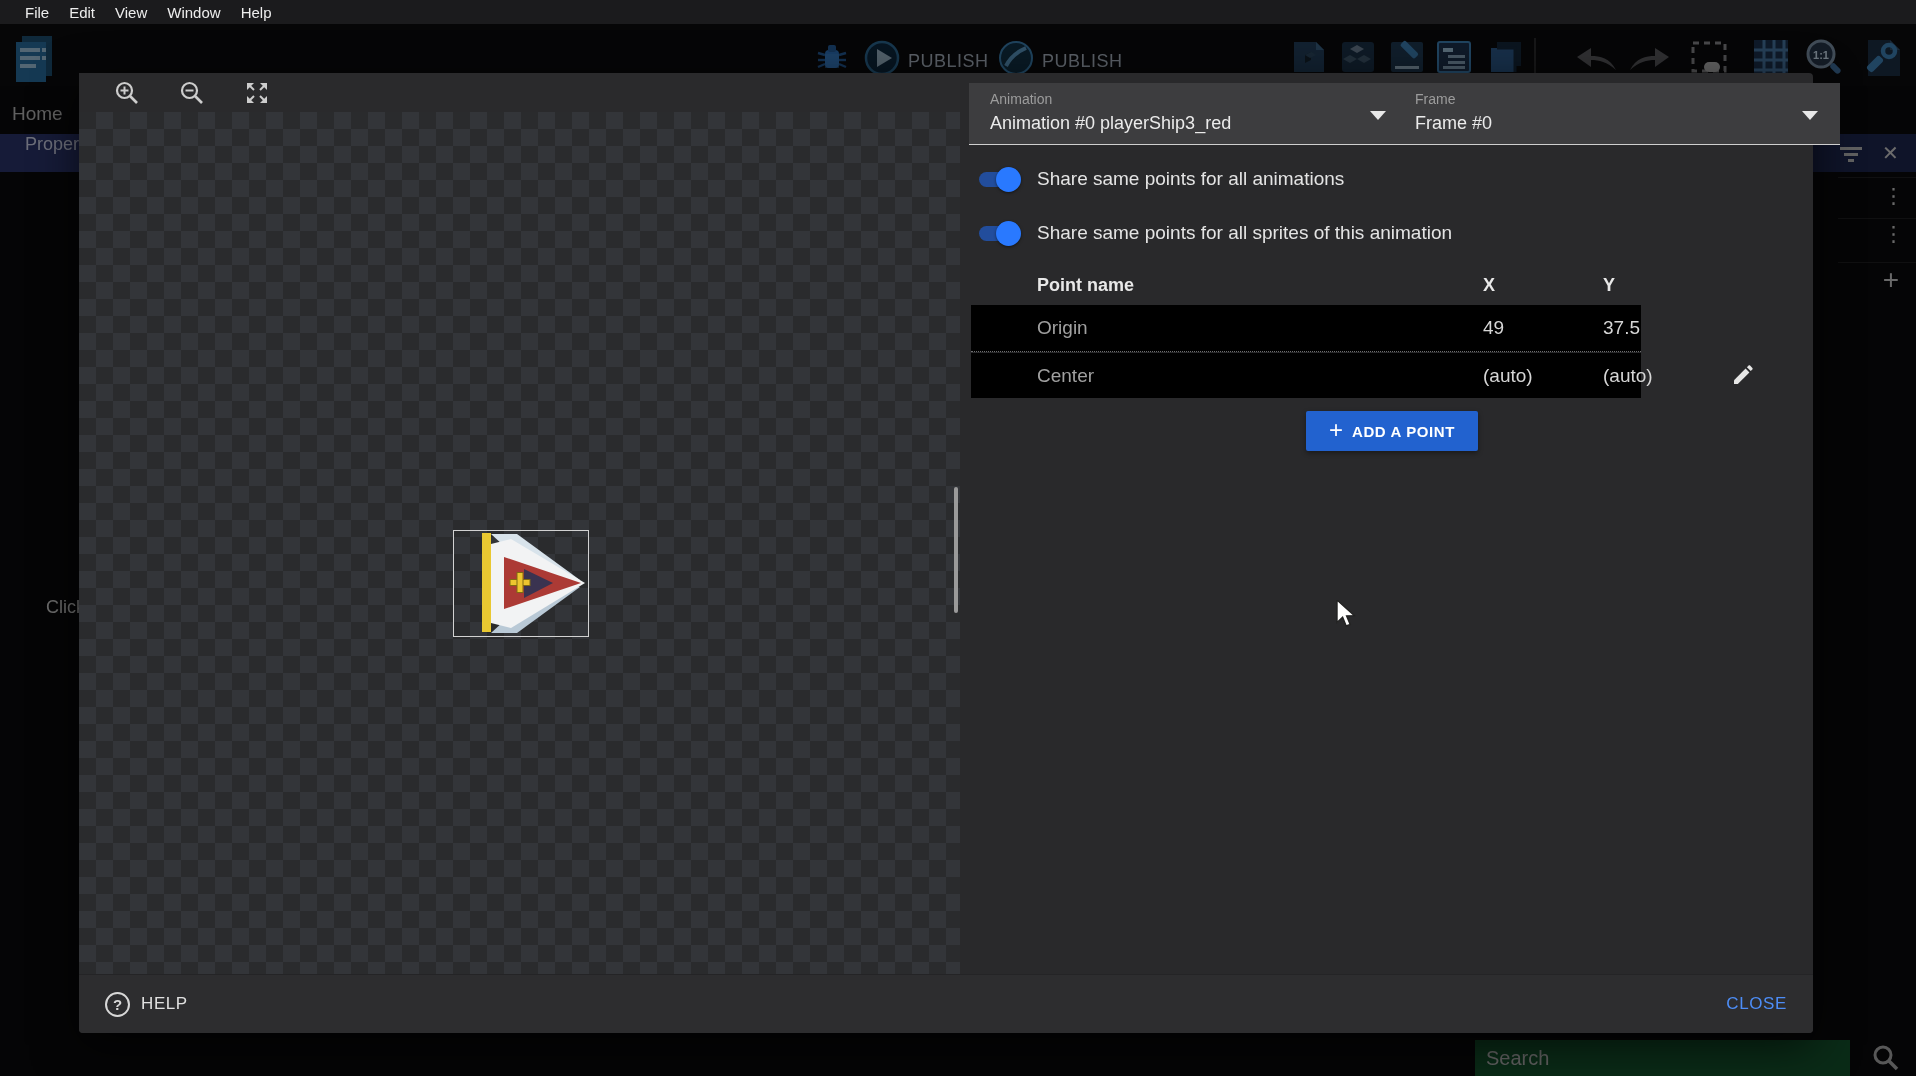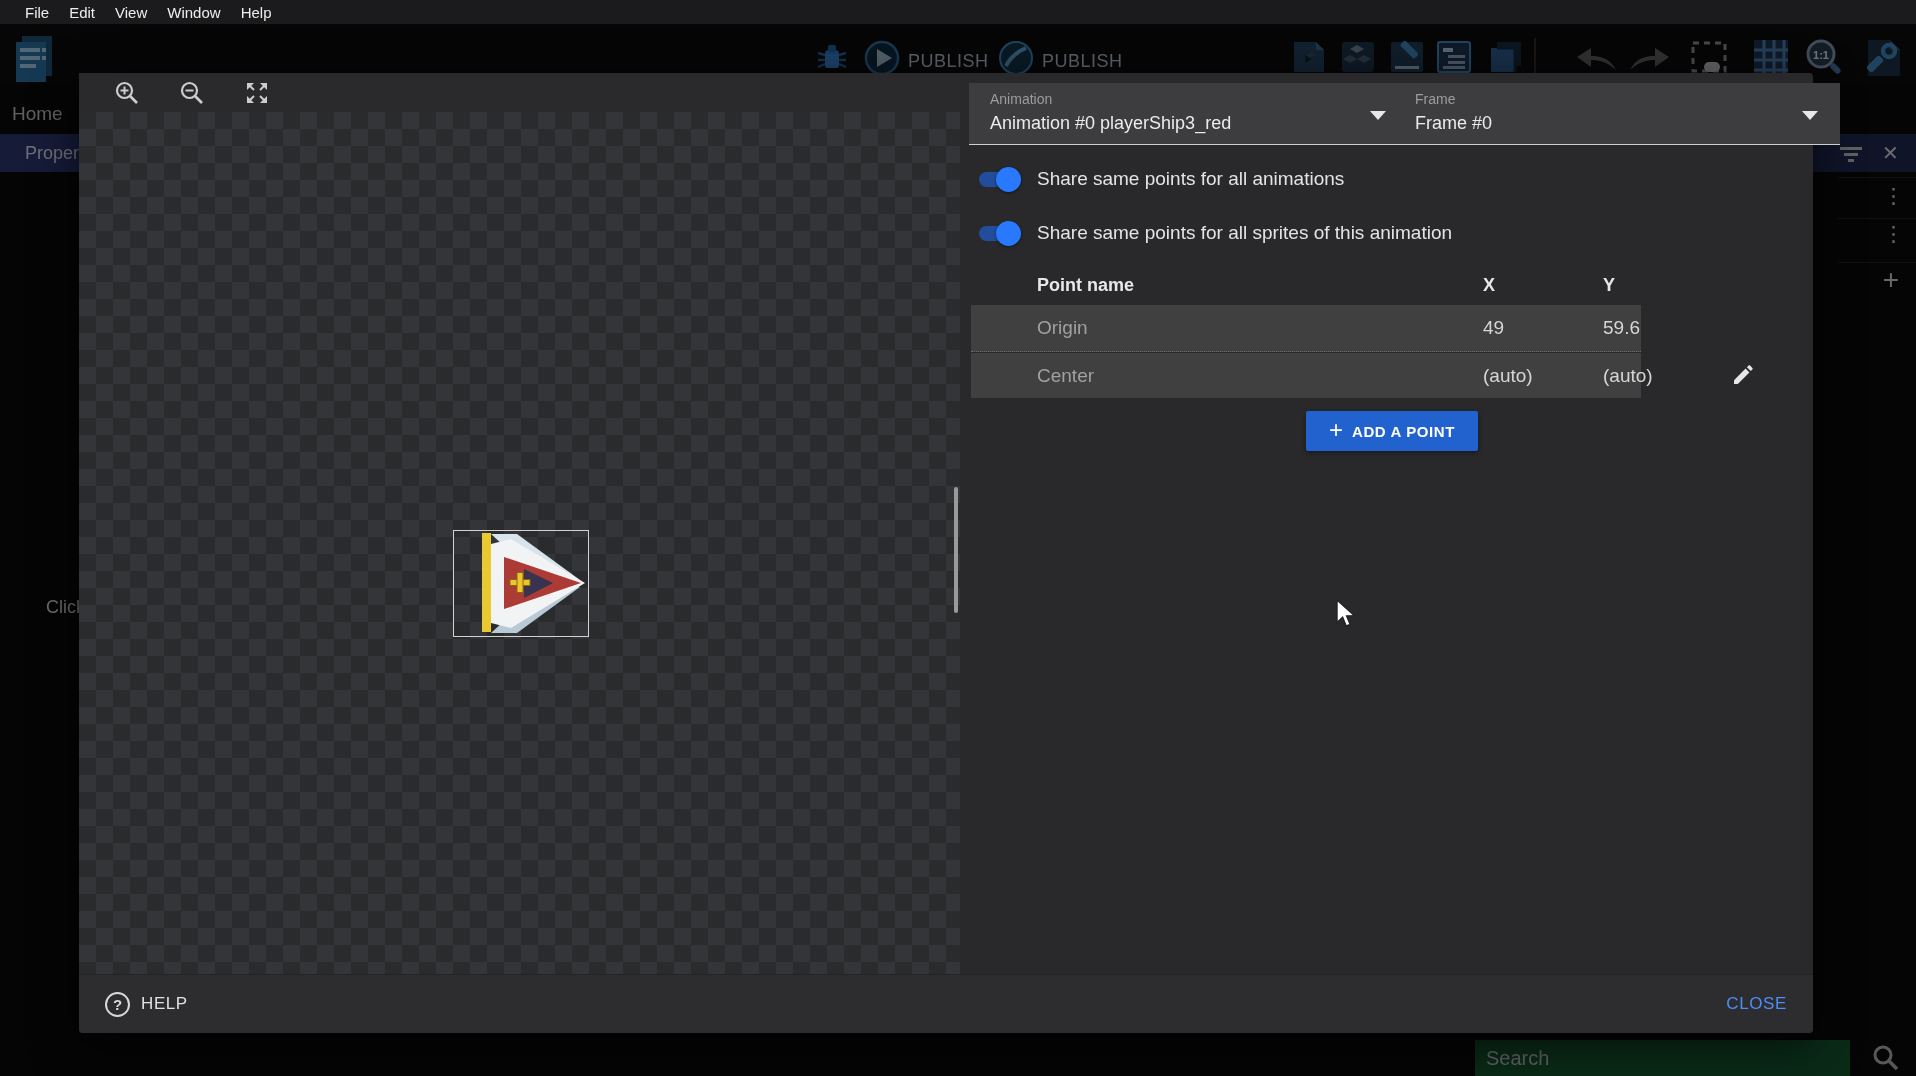--- a/index.html
+++ b/index.html
@@ -14,21 +14,21 @@
   .menubar span { font-size:15px; color:#ededed; cursor:default; }
 
   
   .app { position:absolute; left:0; top:24px; width:1916px; height:1052px;
     background:#0b0b0c; z-index:1; }
   .bg-toolbar { position:absolute; left:0; top:0; width:1916px; height:62px; background:#0d0d0f; }
   .abs { position:absolute; }
   .tb-label { font-size:18px; color:#aeb9c6; letter-spacing:0.5px; }
   .bg-tabbar { position:absolute; left:0; top:110px; width:1916px; height:38px; background:#1e2750; }
   .prop-tab { position:absolute; left:0; top:0; width:100px; height:38px; background:#2b356b;
-    display:flex; align-items:center; padding-left:25px; }
+    display:flex; align-items:flex-start; padding-left:25px; }
   .prop-tab span { font-size:18px; color:#d0d4ea; }
   .home-tab { position:absolute; left:12px; top:79px; font-size:19px; color:#b8b8b8; }
   .hint-text { position:absolute; left:46px; top:573px; font-size:18px; color:#cfcfcf; }
   .side-sep { position:absolute; left:1838px; width:78px; height:1px; background:#1f1f22; }
   .kebab { position:absolute; left:1882px; width:24px; text-align:center; font-size:21px;
     color:#c9c9c9; letter-spacing:1px; }
   .plus-glyph { position:absolute; left:1876px; width:30px; text-align:center; font-size:28px;
     color:#c9c9c9; font-weight:400; }
   .coords-box { position:absolute; left:368px; top:1020px; width:492px; height:32px;
     background:#2a2a2c; border:none; }
@@ -75,21 +75,21 @@
   .trow1 { top:88px; } .trow2 { top:142px; }
   .switch { position:relative; width:42px; height:25px; cursor:pointer; flex:0 0 auto; }
   .switch .track { position:absolute; left:2px; top:5px; width:38px; height:15px;
     border-radius:8px; background:#224d9c; }
   .switch .thumb { position:absolute; right:-2px; top:0; width:25px; height:25px;
     border-radius:50%; background:#2979ff; box-shadow:0 1px 3px rgba(0,0,0,0.5); }
   .toggle-label { margin-left:18px; font-size:19px; color:#e4e4e4; }
 
   .tbl-header { position:absolute; left:892px; top:198px; width:841px; height:34px; }
   .tbl-header span { position:absolute; top:4px; font-size:18px; font-weight:bold; color:#e8e8e8; }
-  .tbl-row { position:absolute; left:892px; width:670px; background:#404040; cursor:pointer; }
+  .tbl-row { position:absolute; left:892px; width:670px; background:#000000; cursor:pointer; }
   .row1 { top:232px; height:47px; border-bottom:1px dotted #6e6e70; }
   .row2 { top:280px; height:45px; }
   .tbl-row .cell-name { position:absolute; left:66px; top:50%; transform:translateY(-50%);
     font-size:19px; color:#a0a0a0; }
   .tbl-row .cell-val { position:absolute; top:50%; transform:translateY(-50%);
     font-size:19px; color:#d6d6d6; }
   .col-x { left:512px; } .col-y { left:632px; }
   .row-edit { position:absolute; left:760px; top:10px; width:24px; height:24px; cursor:pointer; }
 
   .add-btn { position:absolute; left:1227px; top:338px; width:172px; height:40px;
@@ -379,21 +379,21 @@
 
     <div class="tbl-header">
       <span style="left:66px;">Point name</span>
       <span style="left:512px;">X</span>
       <span style="left:632px;">Y</span>
     </div>
 
     <div class="tbl-row row1">
       <span class="cell-name">Origin</span>
       <span class="cell-val col-x">49</span>
-      <span class="cell-val col-y">59.6</span>
+      <span class="cell-val col-y">37.5</span>
     </div>
     <div class="tbl-row row2">
       <span class="cell-name">Center</span>
       <span class="cell-val col-x">(auto)</span>
       <span class="cell-val col-y">(auto)</span>
       <span class="row-edit">
         <svg width="24" height="24" viewBox="0 0 24 24">
           <path d="M3 17.2 L14.6 5.6 L18.4 9.4 L6.8 21 L3 21 Z" fill="#e6e6e6"></path>
           <path d="M15.9 4.3 L17.6 2.6 C18 2.2 18.7 2.2 19.1 2.6 L21.4 4.9 C21.8 5.3 21.8 6 21.4 6.4 L19.7 8.1 Z" fill="#e6e6e6"></path>
         </svg>

